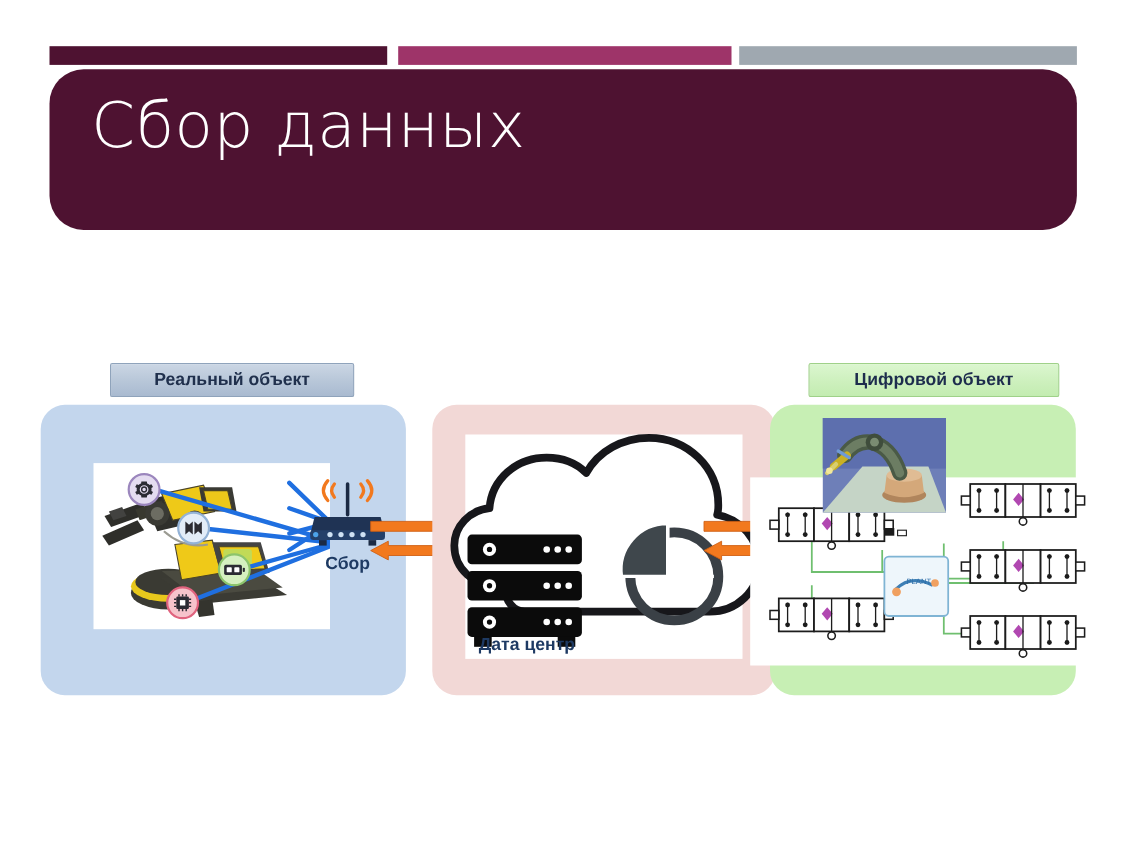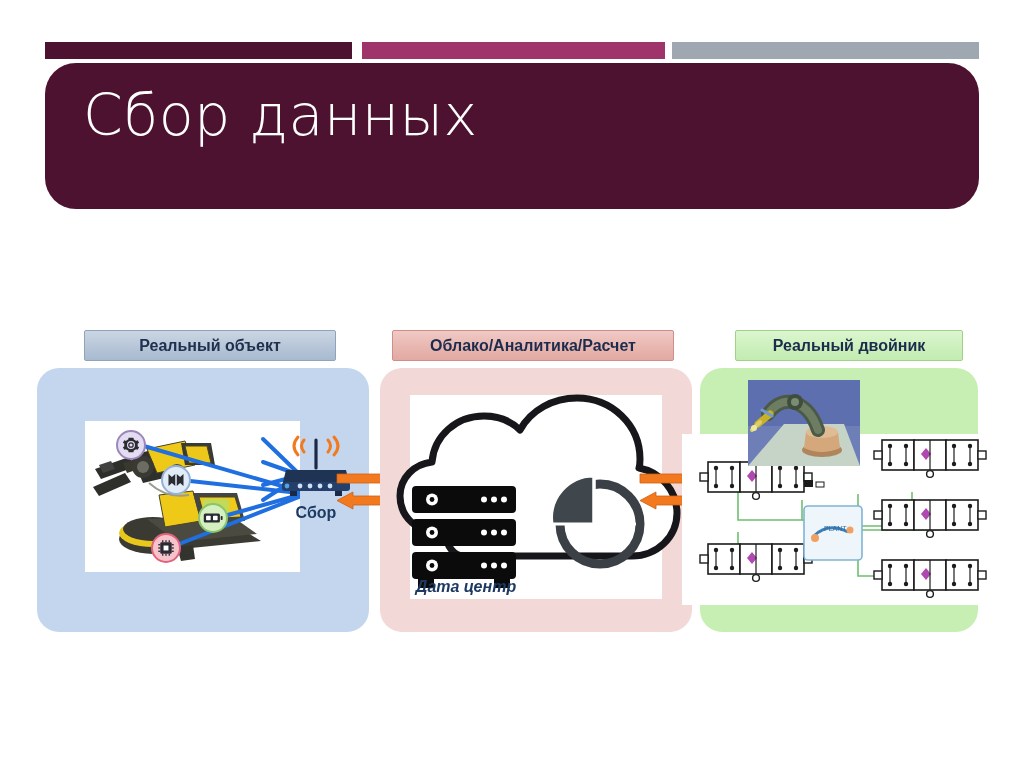--- a/index.html
+++ b/index.html
@@ -72,21 +72,21 @@
     border-radius: 2px;
     display: flex;
     align-items: center;
     justify-content: center;
     font-size: 16px;
     font-weight: bold;
     white-space: nowrap;
     box-sizing: border-box;
   }
   #chip-real {
-    left: 84px; top: 330px; width: 252px;
+    left: 100px; top: 330px; width: 222px;
     background: linear-gradient(180deg, #cbd6e4 0%, #b7c6d8 55%, #a9bad0 100%);
     border: 1px solid #8fa3bb;
     color: #20304d;
   }
   #chip-cloud {
     left: 392px; top: 330px; width: 282px;
     background: linear-gradient(180deg, #f0c9c5 0%, #e8b6b0 55%, #e2aaa3 100%);
     border: 1px solid #cf8f88;
     color: #1d2c4d;
   }
@@ -99,21 +99,21 @@
 
   
   .panel {
     position: absolute;
     top: 368px;
     height: 264px;
     border-radius: 22px;
     box-sizing: border-box;
   }
   #panel-real  { left: 37px;  width: 332px; background: #c3d6ed; }
-  #panel-cloud { left: 380px; width: 312px; background: #f2d8d6; font-style: italic; }
+  #panel-cloud { left: 393px; width: 312px; background: #f2d8d6; }
   #panel-twin  { left: 700px; width: 278px; background: #c7efb4; }
 
   .panel-inner {
     position: absolute;
     background: #ffffff;
   }
   #inner-real  { left: 48px;  top: 53px; width: 215px; height: 151px; }
   #inner-cloud { left: 30px;  top: 27px; width: 252px; height: 204px; }
   #inner-twin  { left: -18px; top: 66px; width: 315px; height: 171px; }
 
@@ -188,22 +188,21 @@
   <div class="accent-seg" id="accent-seg-3"></div>
 </div>
 
 <div id="title-band">
   <div id="slide-title">Сбор данных</div>
 </div>
 
 <div id="diagram">
 
   <div class="section-chip" id="chip-real">Реальный объект</div>
-  <div class="section-chip" id="chip-cloud">Облако/Аналитика/Расчет</div>
-  <div class="section-chip" id="chip-twin">Реальный двойник</div>
+  <div class="section-chip" id="chip-twin">Цифровой объект</div>
 
   <div class="panel" id="panel-real">
     <div class="panel-inner" id="inner-real">
 
       <div id="robot-photo">
         <svg width="215" height="151" viewBox="0 0 215 151">
 
           <ellipse cx="68" cy="118" rx="34" ry="15" fill="#3a3a33"></ellipse>
           <ellipse cx="68" cy="112" rx="34" ry="14" fill="#e8c81c"></ellipse>
           <ellipse cx="68" cy="108" rx="30" ry="12" fill="#3a3a33"></ellipse>

